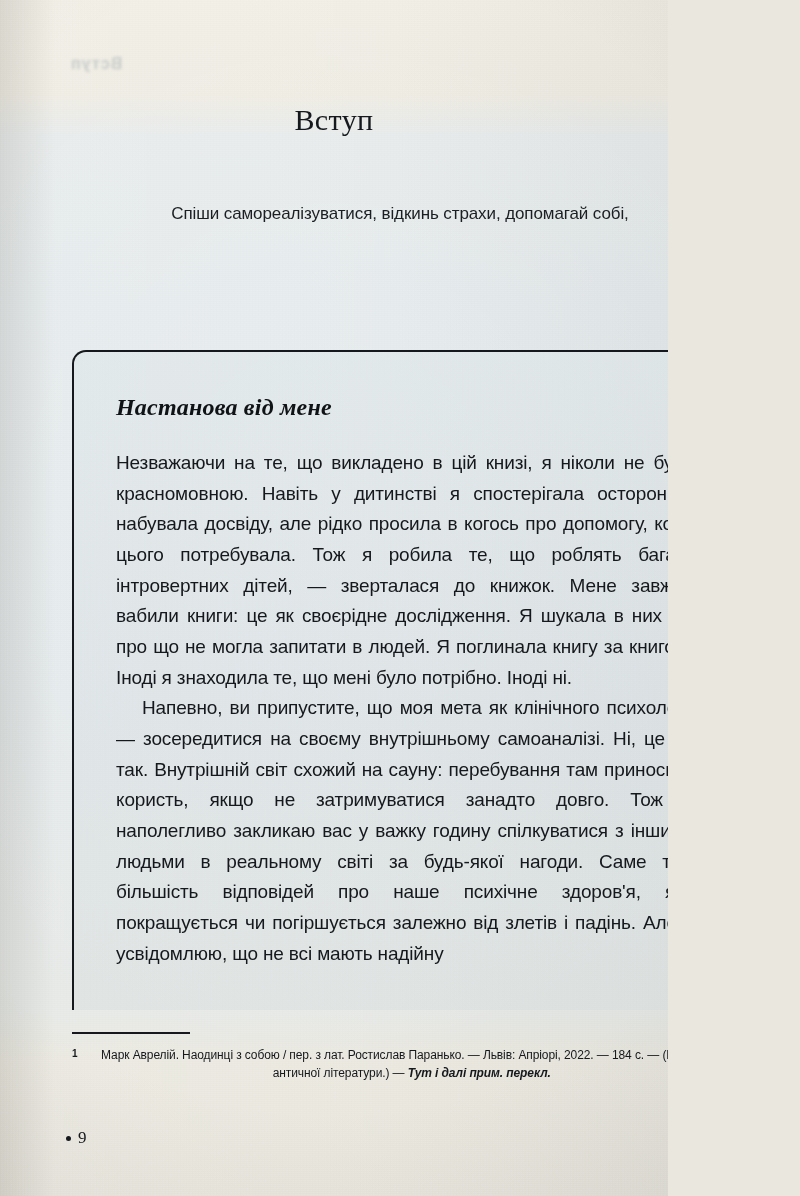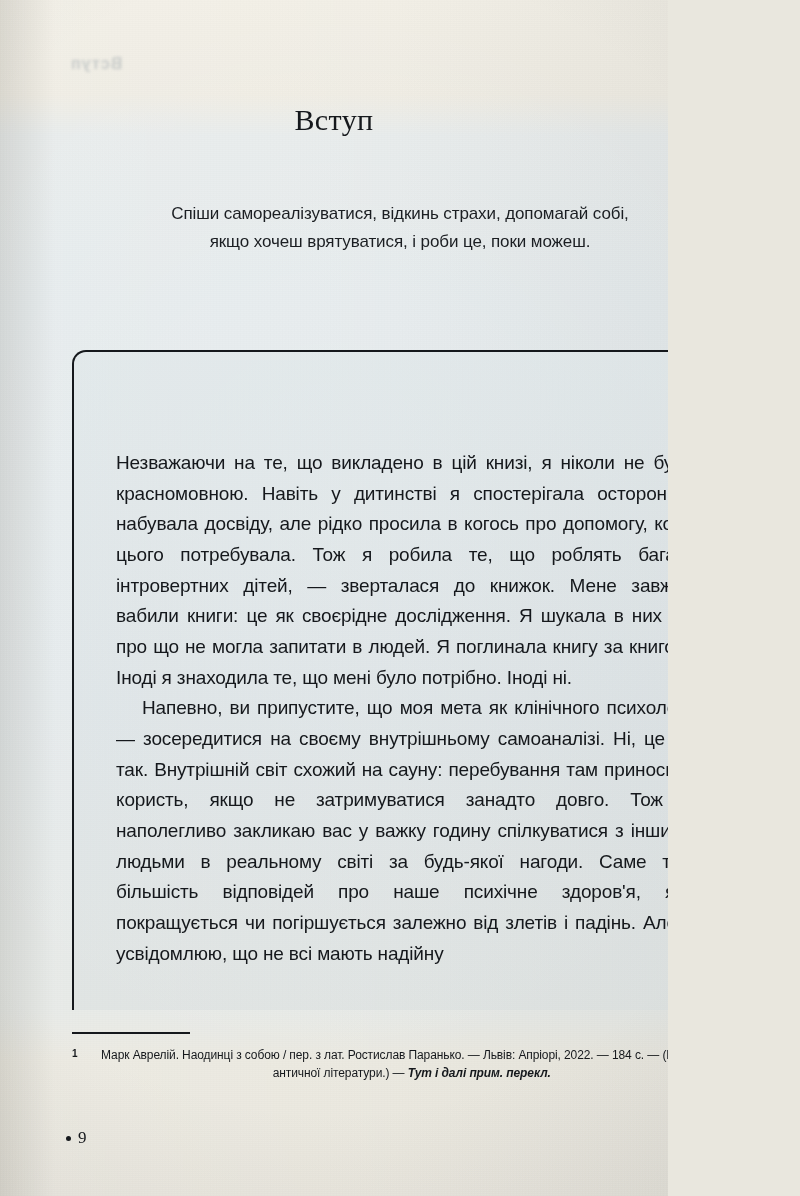--- a/index.html
+++ b/index.html
@@ -244,24 +244,24 @@
 
 <div class="page">
   <div class="content">
 
     <div class="bleed-through">Вступ</div>
 
     <div class="chapter-title">Вступ</div>
 
     <div class="epigraph">
       <div class="epigraph-text">Спіши самореалізуватися, відкинь страхи, допомагай собі,</div>
-      <div class="epigraph-text">якщо хочеш врятуватися, і роби це, поки можеш.</div>
     </div>
 
     <div class="callout">
+      <div class="callout-heading">Настанова від мене</div>
       <div class="callout-body">
         <p class="para">Незважаючи на те, що викладено в цій книзі, я ніколи не була красномовною. Навіть у дитинстві я спостерігала осторонь і набувала досвіду, але рідко просила в когось про допомогу, коли цього потребувала. Тож я робила те, що роблять багато інтровертних дітей, — зверталася до книжок. Мене завжди вабили книги: це як своєрідне дослідження. Я шукала в них те, про що не могла запитати в людей. Я поглинала книгу за книгою. Іноді я знаходила те, що мені було потрібно. Іноді ні.</p>
         <p class="para">Напевно, ви припустите, що моя мета як клінічного психолога — зосередитися на своєму внутрішньому самоаналізі. Ні, це не так. Внутрішній світ схожий на сауну: перебування там приносить користь, якщо не затримуватися занадто довго. Тож я наполегливо закликаю вас у важку годину спілкуватися з іншими людьми в реальному світі за будь-якої нагоди. Саме там більшість відповідей про наше психічне здоров'я, яке покращується чи погіршується залежно від злетів і падінь. Але я усвідомлюю, що не всі мають надійну</p>
       </div>
     </div>
 
     <div class="footnote">
       <div class="footnote-rule"></div>
       <div class="footnote-body">
         <span class="footnote-marker">1</span>

